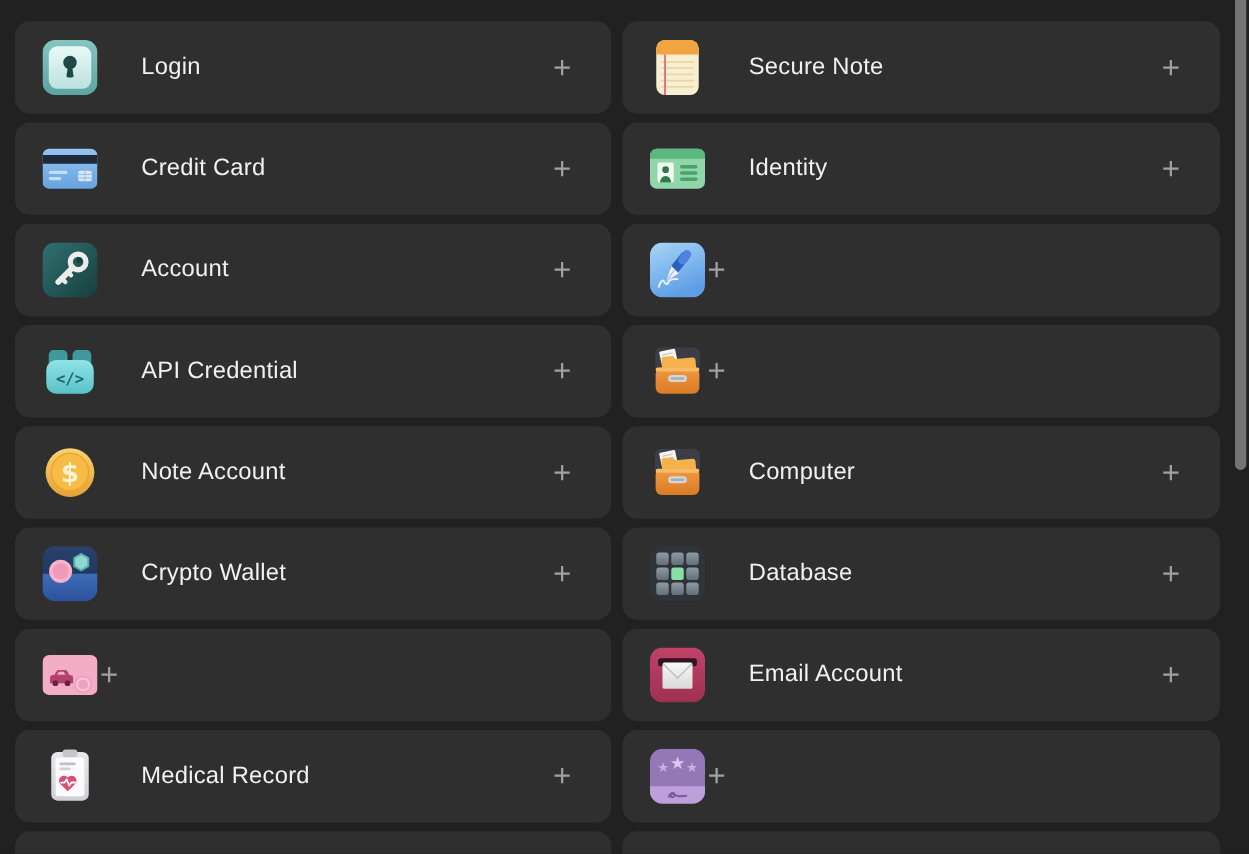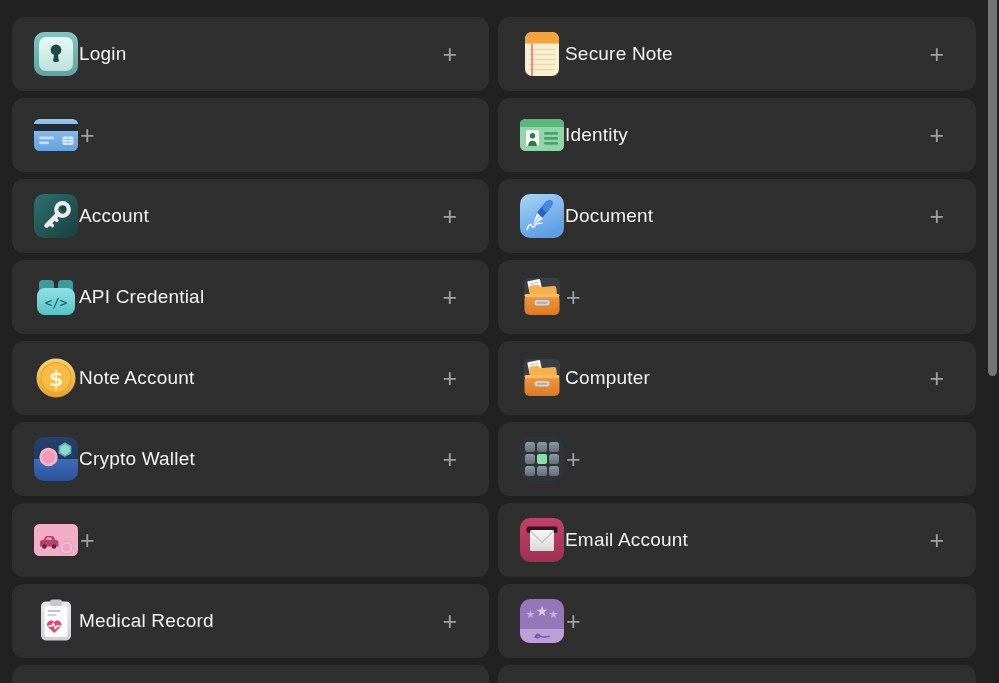--- a/index.html
+++ b/index.html
@@ -17,21 +17,21 @@
   }
   .card{
     height:74px;border-radius:12px;background:#2f2f30;
     display:flex;align-items:center;
     padding-left:22px;padding-right:30px;box-sizing:border-box;
     cursor:default;
   }
   .icon{width:44px;height:44px;flex:0 0 44px;display:block;margin-top:0;}
   .icon svg{display:block;width:44px;height:44px;}
   .label{
-    margin-left:1px;
+    margin-left:35px;
     font-size:19px;color:#f1f1f1;letter-spacing:.2px;
     white-space:nowrap;flex:1 1 auto;
   }
   .plus{
     flex:0 0 auto;
     font-size:25px;font-weight:400;color:#a0a0a0;line-height:1;
     padding:0 2px;user-select:none;
   }
   .scrollbar-thumb{
     position:absolute;right:2px;top:-8px;width:9px;height:384px;
@@ -96,20 +96,21 @@
 <rect x="5" y="23.5" width="15" height="2.7" rx="1.3" fill="#c3ddf6"></rect>
 <rect x="5" y="28.5" width="10" height="2.7" rx="1.3" fill="#c3ddf6"></rect>
 <rect x="28.5" y="23.5" width="11" height="8.5" rx="1.8" fill="#dbe9f8"></rect>
 <g stroke="#9ec0e2" stroke-width="1">
             <line x1="28.5" y1="26.4" x2="39.5" y2="26.4"></line>
             <line x1="28.5" y1="29.3" x2="39.5" y2="29.3"></line>
             <line x1="34" y1="23.5" x2="34" y2="32"></line>
           </g>
         </svg>
       </span>
+      <span class="label">Credit Card</span>
       <span class="plus">+</span>
     </div>
     <div class="card">
       <span class="icon">
         <svg viewBox="0 0 44 44">
 <rect x="0" y="6" width="44" height="32" rx="5.5" fill="#92d5aa"></rect>
 <path d="M0 14 v-2.5 A5.5 5.5 0 0 1 5.5 6 h33 A5.5 5.5 0 0 1 44 11.5 V14 Z" fill="#5ab87c"></path>
 <rect x="6" y="17" width="13" height="16" rx="1.5" fill="#f2f7f2"></rect>
 <circle cx="12.5" cy="22.7" r="2.7" fill="#2d7a4d"></circle>
 <path d="M8 33 q0.6 -5.3 4.5 -5.3 q3.9 0 4.5 5.3 Z" fill="#2d7a4d"></path>
@@ -153,21 +154,20 @@
             </linearGradient>
           </defs>
 <rect width="44" height="44" rx="10" fill="url(#docA)"></rect>
 <line x1="28" y1="11" x2="19.5" y2="21.5" stroke="#2b5fc0" stroke-width="7.5" stroke-linecap="round"></line>
 <line x1="29.5" y1="9.5" x2="26" y2="14" stroke="#4d84de" stroke-width="7" stroke-linecap="round"></line>
 <path d="M17 18.5 L23 24.5 L13 31 Z" fill="#eef4fc"></path>
 <line x1="13.5" y1="30.5" x2="19.5" y2="22" stroke="#9db9dd" stroke-width="1"></line>
 <path d="M7 35.5 q2.6 -7.5 4.6 -3.8 t3.8 -1.2 q3 -1.6 6.5 -1.2" stroke="#eaf2fb" stroke-width="1.6" fill="none" stroke-linecap="round"></path>
         </svg>
       </span>
-      <span class="label">Document</span>
       <span class="plus">+</span>
     </div>
     <div class="card">
       <span class="icon">
         <svg viewBox="0 0 44 44">
           <defs>
 <linearGradient id="apiA" x1="0" y1="0" x2="0" y2="1">
               <stop offset="0" stop-color="#8fe3e7"></stop>
               <stop offset="1" stop-color="#59c2c8"></stop>
             </linearGradient>
@@ -293,20 +293,21 @@
             <rect x="29" y="5" width="10" height="10" rx="2.5"></rect>
 <rect x="5" y="17" width="10" height="10" rx="2.5"></rect>
             <rect x="29" y="17" width="10" height="10" rx="2.5"></rect>
 <rect x="5" y="29" width="10" height="10" rx="2.5"></rect>
             <rect x="17" y="29" width="10" height="10" rx="2.5"></rect>
             <rect x="29" y="29" width="10" height="10" rx="2.5"></rect>
           </g>
 <rect x="17" y="17" width="10" height="10" rx="2" fill="#85dfa7"></rect>
         </svg>
       </span>
+      <span class="label">Database</span>
       <span class="plus">+</span>
     </div>
     <div class="card">
       <span class="icon">
         <svg viewBox="0 0 44 44">
 <rect x="0" y="6" width="44" height="32" rx="5.5" fill="#f3adc5"></rect>
 <path d="M6 28.5 v-4 a2.5 2.5 0 0 1 2.5 -2.5 h0.9 l1.8 -3.1 a2 2 0 0 1 1.7 -1 h5.2 a2 2 0 0 1 1.7 1 l1.8 3.1 h0.4 a2.5 2.5 0 0 1 2.5 2.5 v4 Z" fill="#b4436b"></path>
 <path d="M11.8 21.7 l1.3 -2.3 h3.9 l1.3 2.3 Z" fill="#f3adc5"></path>
 <circle cx="10.3" cy="28.5" r="2.3" fill="#6b2240"></circle>
           <circle cx="20" cy="28.5" r="2.3" fill="#6b2240"></circle>

